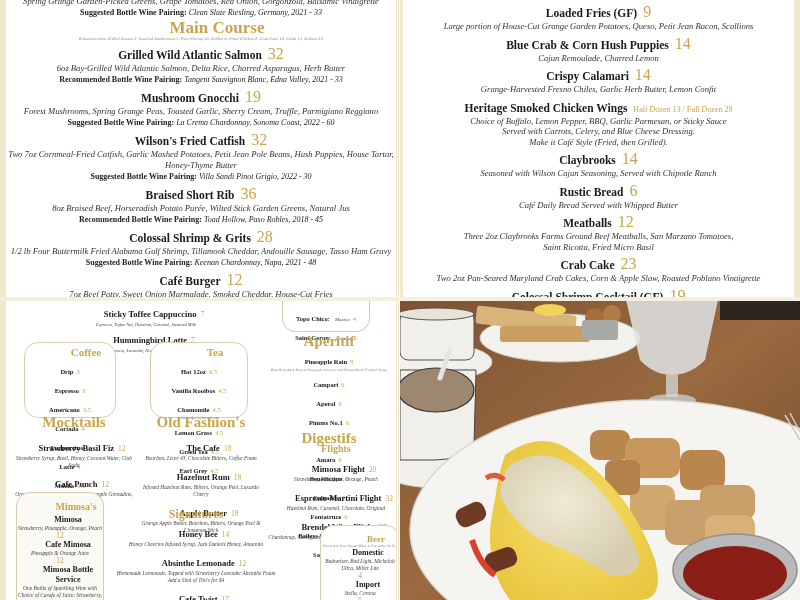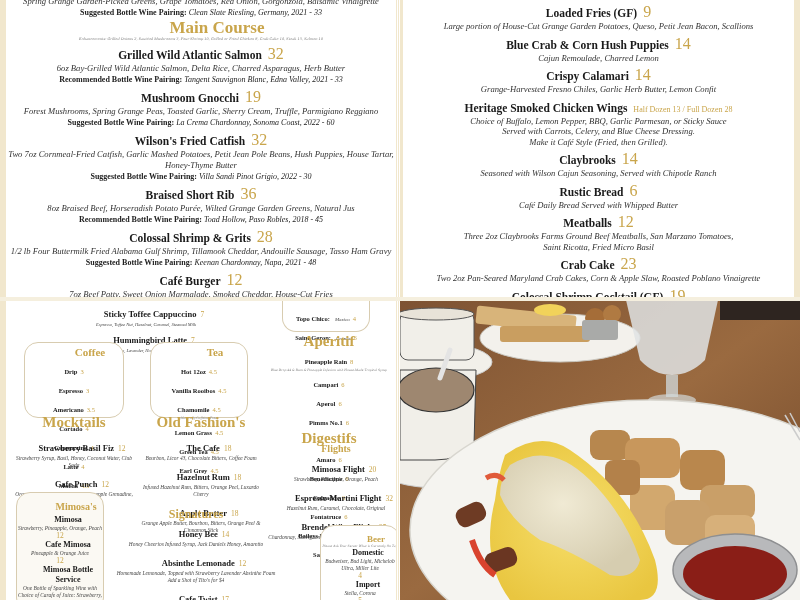--- a/index.html
+++ b/index.html
@@ -70,21 +70,21 @@
         <div class="desc">Forest Mushrooms, Spring Grange Peas, Toasted Garlic, Sherry Cream, Truffle, Parmigiano Reggiano</div>
         <div class="pairing"><b>Suggested Bottle Wine Pairing:</b> <i>La Crema Chardonnay, Sonoma Coast, 2022 - 60</i></div>
       </div>
       <div class="item center">
         <div><span class="item-name">Wilson's Fried Catfish</span><span class="price">32</span></div>
         <div class="desc">Two 7oz Cornmeal-Fried Catfish, Garlic Mashed Potatoes, Petit Jean Pole Beans, Hush Puppies, House Tartar, Honey-Thyme Butter</div>
         <div class="pairing"><b>Suggested Bottle Wine Pairing:</b> <i>Villa Sandi Pinot Grigio, 2022 - 30</i></div>
       </div>
       <div class="item center">
         <div><span class="item-name">Braised Short Rib</span><span class="price">36</span></div>
-        <div class="desc">8oz Braised Beef, Horseradish Potato Purée, Wilted Grange Garden Greens, Natural Jus</div>
+        <div class="desc">8oz Braised Beef, Horseradish Potato Purée, Wilted Stick Garden Greens, Natural Jus</div>
         <div class="pairing"><b>Recommended Bottle Wine Pairing:</b> <i>Toad Hollow, Paso Robles, 2018 - 45</i></div>
       </div>
       <div class="item center">
         <div><span class="item-name">Colossal Shrimp &amp; Grits</span><span class="price">28</span></div>
         <div class="desc">1/2 lb Four Buttermilk Fried Alabama Gulf  Shrimp, Tillamook Cheddar, Andouille Sausage, Tasso Ham Gravy</div>
         <div class="pairing"><b>Suggested Bottle Wine Pairing:</b> <i>Keenan Chardonnay, Napa, 2021 - 48</i></div>
       </div>
       <div class="item center">
         <div><span class="item-name">Café Burger</span><span class="price">12</span></div>
         <div class="desc">7oz Beef  Patty, Sweet Onion Marmalade, Smoked Cheddar, House-Cut Fries</div>
@@ -151,21 +151,21 @@
 
   <div class="box" style="left:276px;top:-14px;width:88px;height:46px;border-top:none;border-radius:0 0 14px 14px;">
     <div style="margin-top:20px;" class="center">
       <div><span class="mini-name">
         <span>Topo Chico:</span></span> <i class="mini-desc">Mexico</i><span class="mini-price">4</span></div>
       <div><span class="mini-name">
         <span>Saint Geron:</span></span> <i class="mini-desc">France</i><span class="mini-price">6</span></div>
     </div>
   </div>
 
-  <div class="box" style="left:18px;top:42px;width:100px;height:76px;">
+  <div class="box" style="left:18px;top:42px;width:92px;height:76px;">
     <div class="box-title gold-heading center" style="font-size:11px;line-height:13px;margin-top:3px;">Coffee</div>
     <div class="center" id="coffee-items">
         <div><span class="mini-name">Drip</span><span class="mini-price">3</span></div>
         <div><span class="mini-name">Espresso</span><span class="mini-price">3</span></div>
         <div><span class="mini-name">Americano</span><span class="mini-price">3.5</span></div>
         <div><span class="mini-name">Cortado</span><span class="mini-price">4</span></div>
         <div><span class="mini-name">Cappuccino</span><span class="mini-price">4</span></div>
         <div><span class="mini-name">Latte</span><span class="mini-price">4</span></div>
         <div><span class="mini-name">Mocha</span><span class="mini-price">4.5</span></div>
         <div><span class="mini-name">Cold Brew</span><span class="mini-price">6</span></div>

